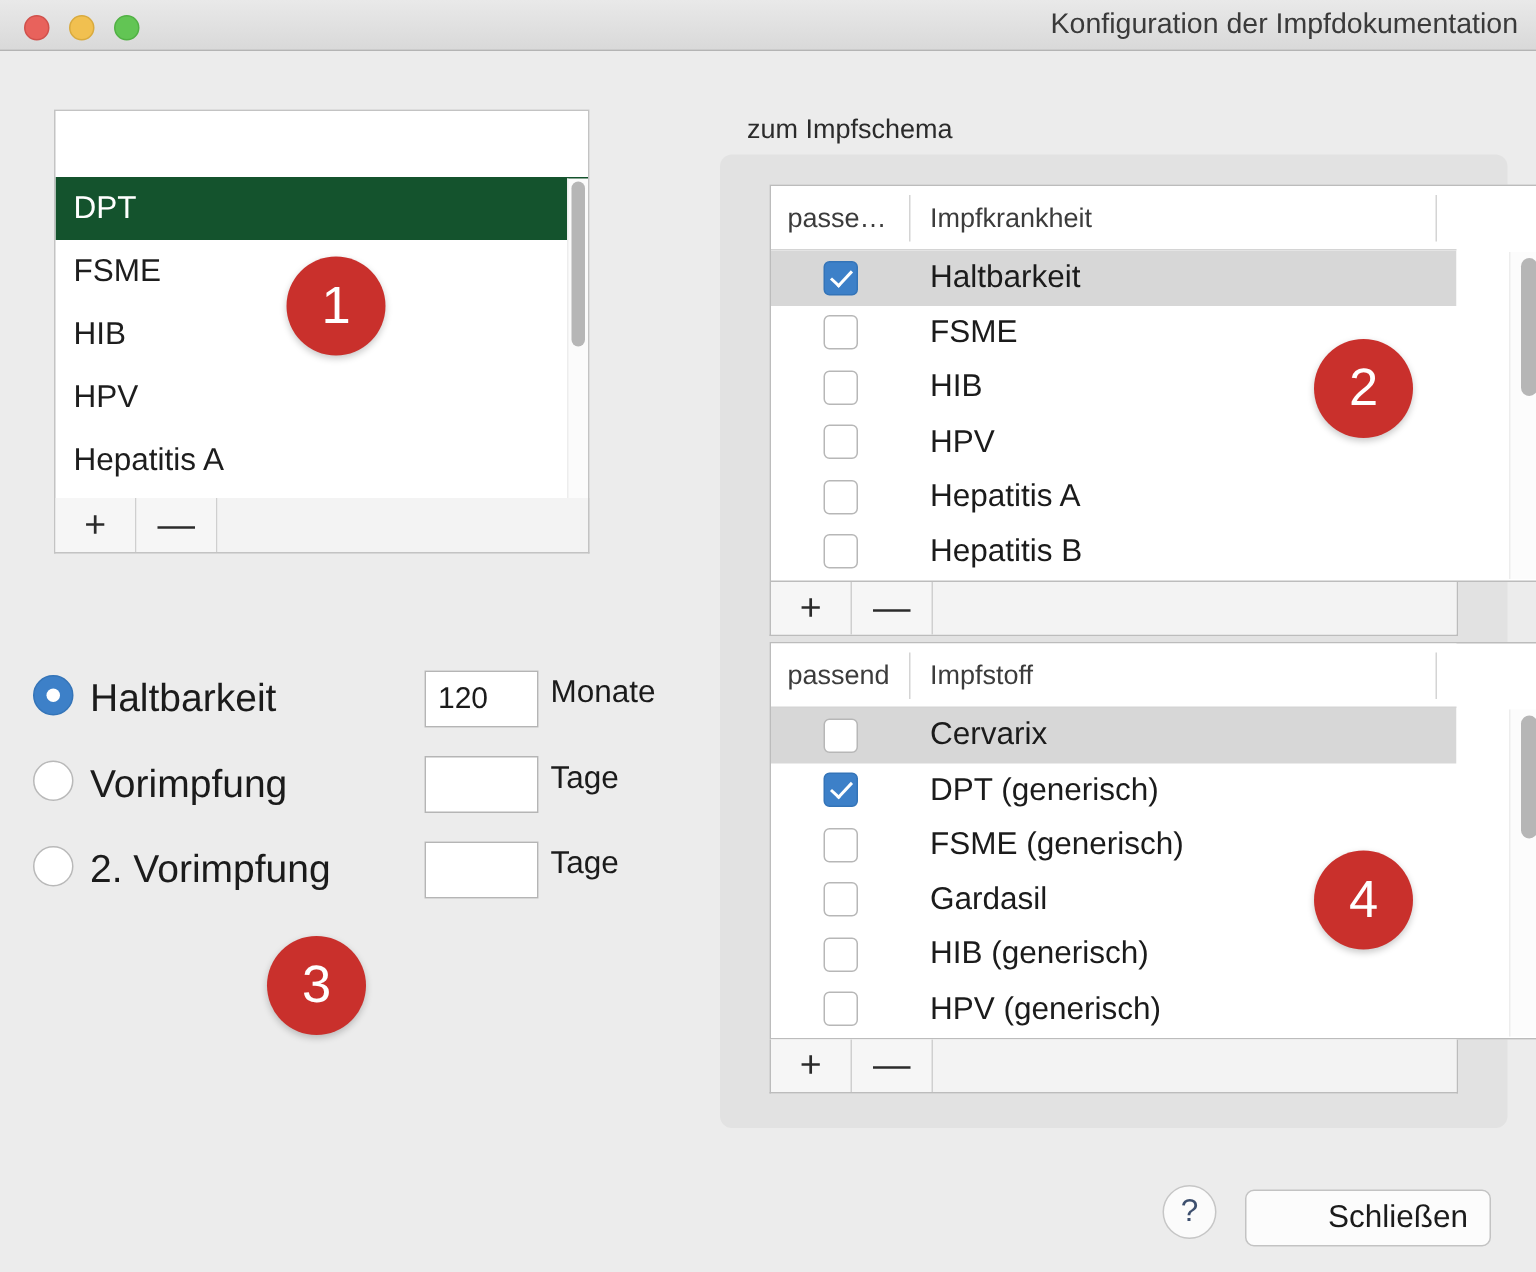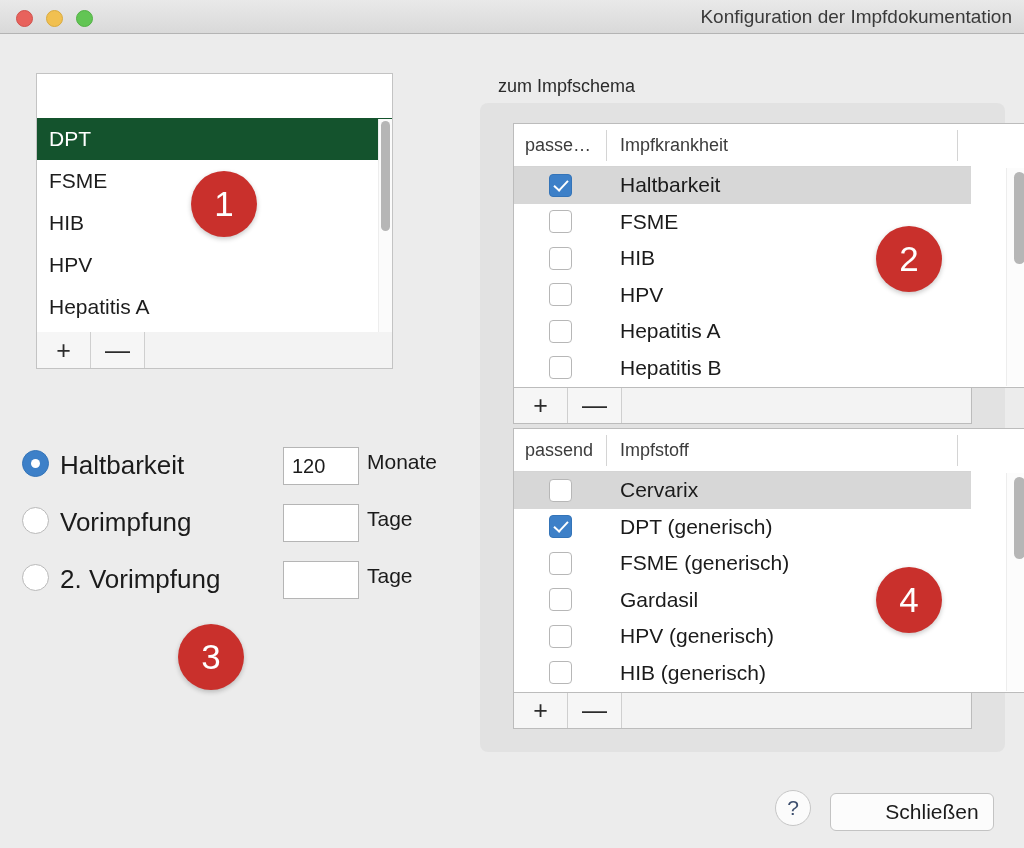--- a/index.html
+++ b/index.html
@@ -518,27 +518,27 @@
           <div class="trow">
             <div class="cbcell">
               <div class="cbox"></div>
             </div>
             <div class="rowlabel">Gardasil</div>
           </div>
           <div class="trow">
             <div class="cbcell">
               <div class="cbox"></div>
             </div>
+            <div class="rowlabel">HIB (generisch)</div>
+          </div>
+          <div class="trow">
+            <div class="cbcell">
+              <div class="cbox"></div>
+            </div>
             <div class="rowlabel">HPV (generisch)</div>
-          </div>
-          <div class="trow">
-            <div class="cbcell">
-              <div class="cbox"></div>
-            </div>
-            <div class="rowlabel">HIB (generisch)</div>
           </div>
         </div>
       <div class="tbl-scrollbar">
         <div class="tbl-scrollthumb" style="height:82px;"></div>
       </div>
     </div>
     <div class="tbl-footer" id="footer-vaccine">
       <div class="footbtn">+</div>
       <div class="footbtn">—</div>
       <div class="footfill"></div>

